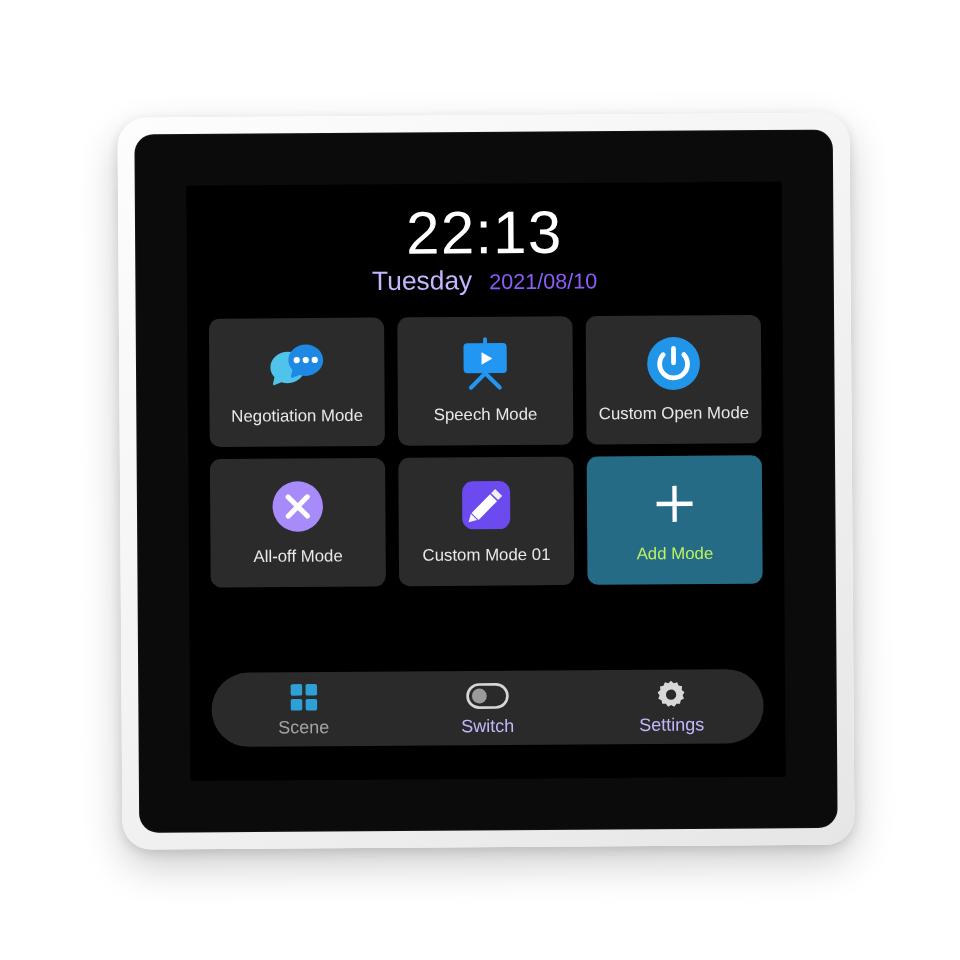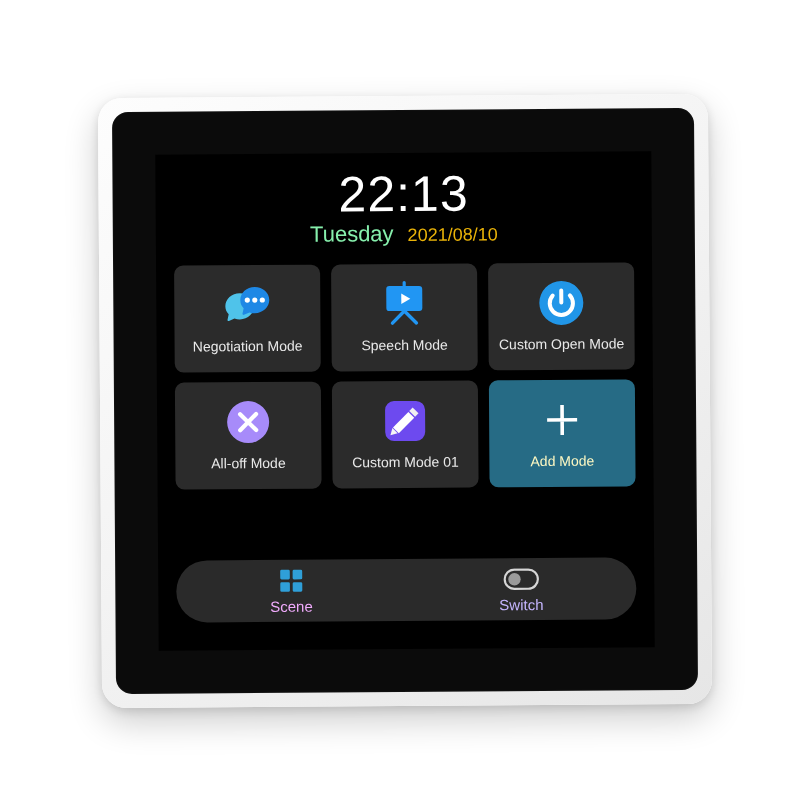--- a/index.html
+++ b/index.html
@@ -71,26 +71,26 @@
     letter-spacing: 1px;
   }
   #clock-date-row {
     margin-top: 1px;
     display: flex;
     justify-content: center;
     align-items: baseline;
     gap: 14px;
   }
   .clock-weekday {
-    color: #86efac;
+    color: #c4b5fd;
     font-size: 22px;
     font-weight: 400;
   }
   .clock-date {
-    color: #eab308;
+    color: #8b5cf6;
     font-size: 18px;
     font-weight: 400;
   }
 
   
   #mode-grid {
     margin: 17px auto 0 auto;
     width: 460px;
     display: grid;
     grid-template-columns: repeat(3, 1fr);
@@ -120,21 +120,21 @@
     justify-content: center;
   }
   .mode-label {
     margin-top: 6px;
     color: #e9e9e9;
     font-size: 14px;
     font-weight: 400;
     white-space: nowrap;
   }
   .mode-tile.accent .mode-label {
-    color: #fef9c3;
+    color: #bef264;
   }
 
   
   #nav-bar {
     position: absolute;
     left: 18px;
     bottom: 28px;
     width: 460px;
     height: 62px;
     background: #2a2a2a;
@@ -158,21 +158,21 @@
     align-items: center;
     justify-content: center;
   }
   .nav-label {
     margin-top: 4px;
     font-size: 15px;
     color: #c4b5fd;
     font-weight: 400;
   }
   .nav-item.active .nav-label {
-    color: #f0abfc;
+    color: #a3a3a3;
   }
 </style>
 </head>
 <body>
 
 <div id="photo-stage">
 
   <div id="device-frame">
     <div id="device-bezel">
       <div id="screen">
@@ -275,20 +275,29 @@
             <div class="nav-icon">
               <svg width="36" height="22" viewBox="0 0 36 22">
                 <rect x="1.4" y="1.4" width="33.2" height="19.2" rx="9.6" fill="none" stroke="#d6d6d6" stroke-width="2.2"></rect>
                 <circle cx="11.2" cy="11" r="6.2" fill="#9a9a9a"></circle>
               </svg>
             </div>
             <div class="nav-label">Switch</div>
           </div>
 
 
+          <div class="nav-item">
+            <div class="nav-icon">
+              <svg width="26" height="26" viewBox="0 0 26 26">
+                <path d="M13 1.4l2.2 2.0 2.9-.8 1.2 2.8 2.9.7-.3 3.0 2.3 1.9-1.6 2.5 1.1 2.8-2.7 1.3-.6 2.9-3.0.1-1.8 2.4-2.6-1.5-2.6 1.5-1.8-2.4-3.0-.1-.6-2.9-2.7-1.3 1.1-2.8-1.6-2.5 2.3-1.9-.3-3.0 2.9-.7 1.2-2.8 2.9.8z" fill="#d8d8d8"></path>
+                <circle cx="13" cy="13" r="4.3" fill="#2a2a2a"></circle>
+              </svg>
+            </div>
+            <div class="nav-label">Settings</div>
+          </div>
 
         </div>
 
       </div>
     </div>
   </div>
 
 </div>
 
 </body></html>

